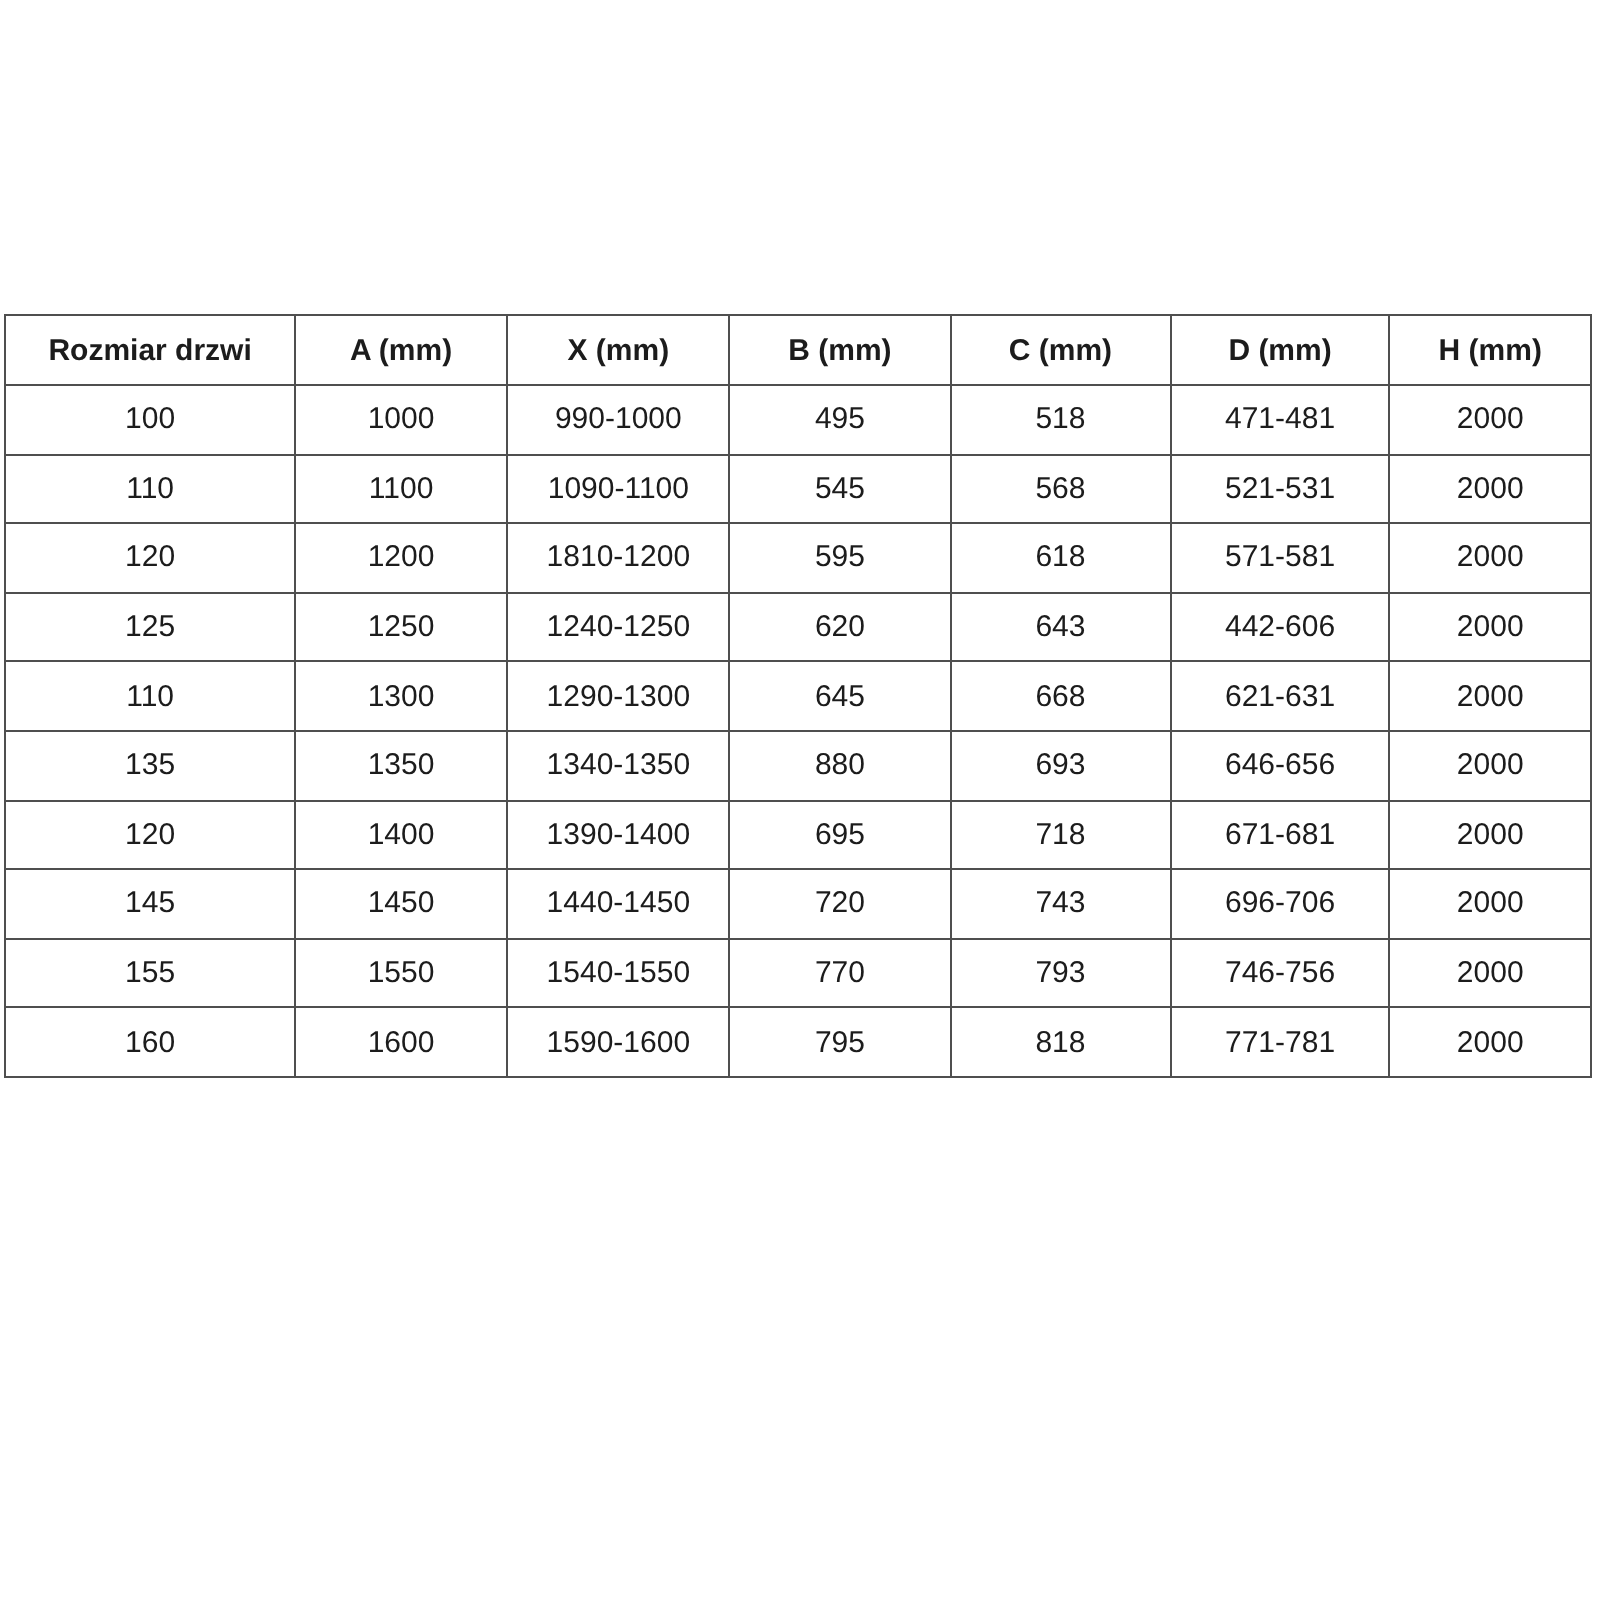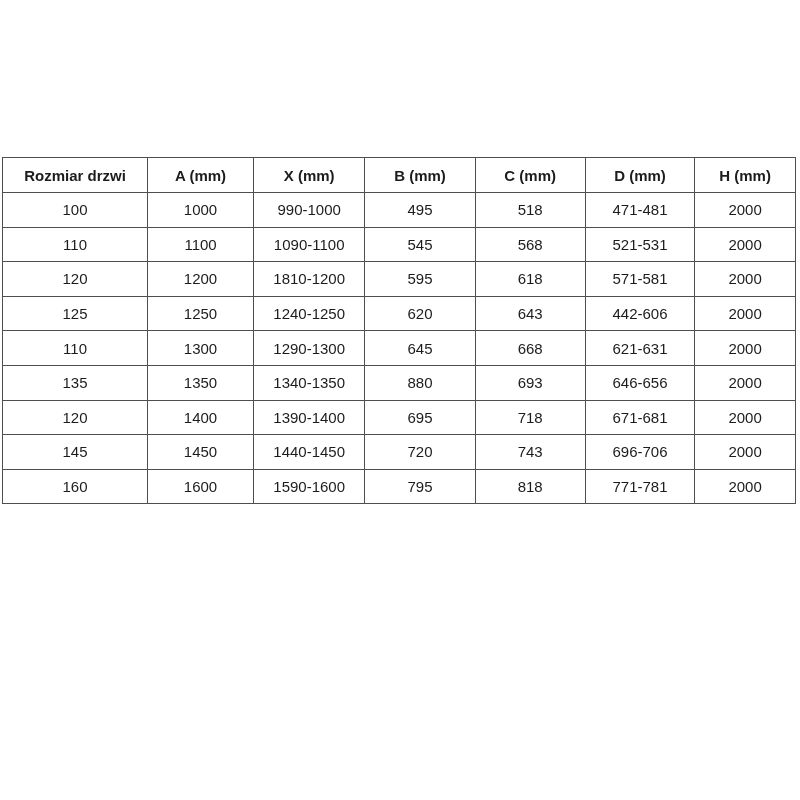--- a/index.html
+++ b/index.html
@@ -137,20 +137,29 @@
           <tr>
             <td>145</td>
             <td>1450</td>
             <td>1440-1450</td>
             <td>720</td>
             <td>743</td>
             <td>696-706</td>
             <td>2000</td>
           </tr>
           <tr>
+            <td>155</td>
+            <td>1550</td>
+            <td>1540-1550</td>
+            <td>770</td>
+            <td>793</td>
+            <td>746-756</td>
+            <td>2000</td>
+          </tr>
+          <tr>
             <td>160</td>
             <td>1600</td>
             <td>1590-1600</td>
             <td>795</td>
             <td>818</td>
             <td>771-781</td>
             <td>2000</td>
           </tr>
         </tbody>
     </table>

